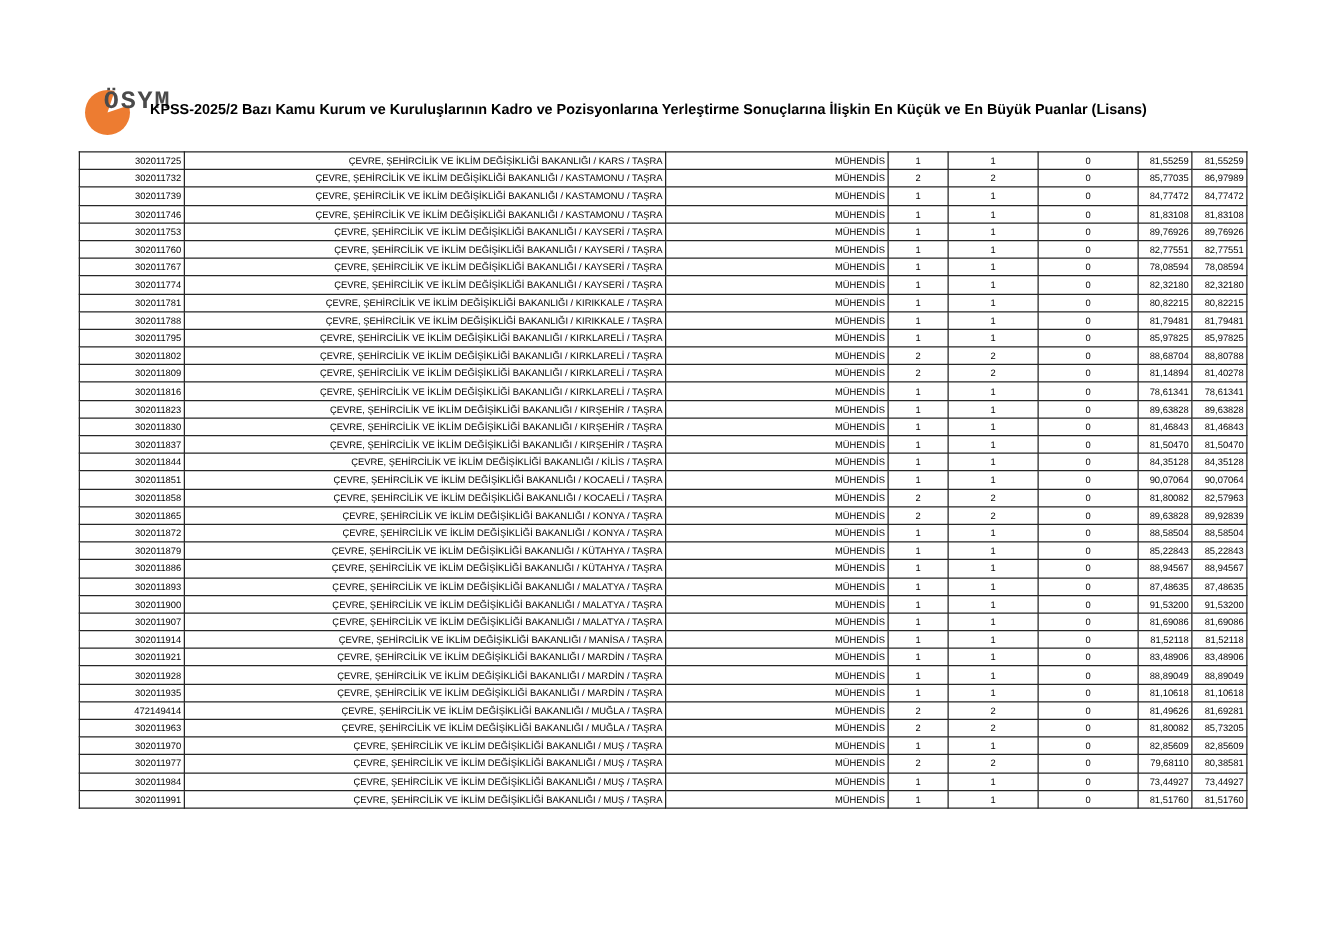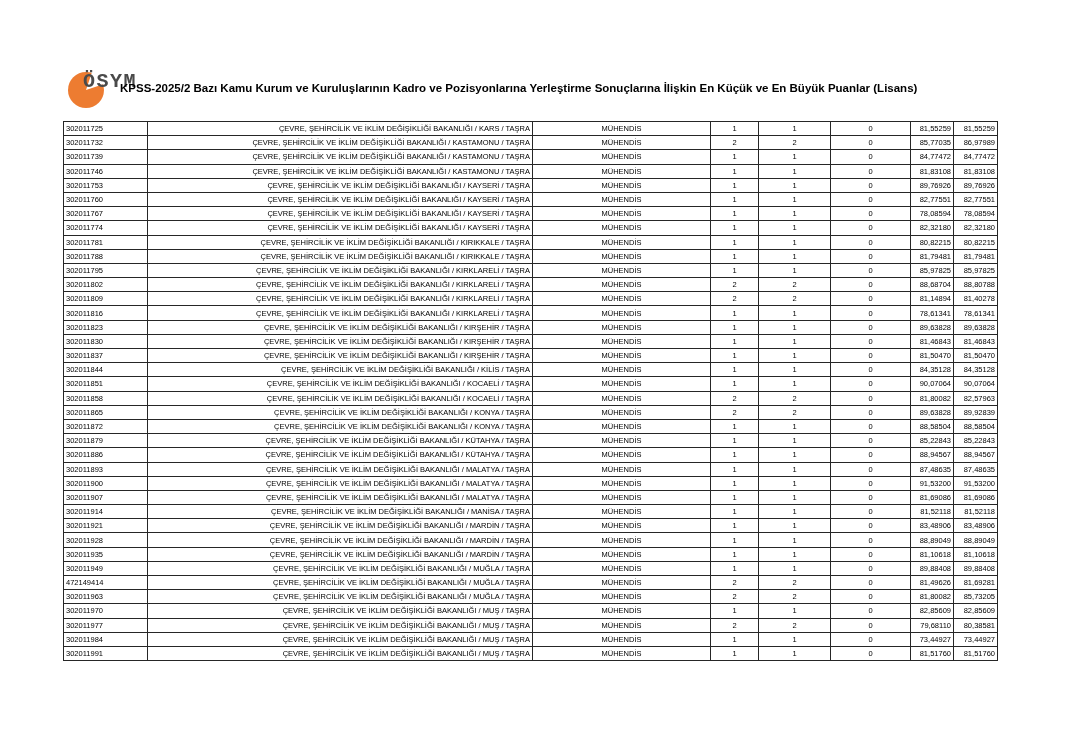--- a/index.html
+++ b/index.html
@@ -35,23 +35,23 @@
     border-collapse:collapse; table-layout:fixed;
     font-size:7.5px; color:#000000;
   }
   .results td {
     border:1px solid #262626;
     height:13.2px;
     padding:0 2px;
     overflow:hidden; white-space:nowrap;
     vertical-align:middle;
   }
-  .results td.code  { text-align:left; }
+  .results td.code  { text-align:right; }
   .results td.inst  { text-align:right; }
-  .results td.pos   { text-align:center;margin-top:33px; }
+  .results td.pos   { text-align:right;margin-top:33px; }
   .results td.num   { text-align:center; }
   .results td.score { text-align:right; }
 </style>
 </head>
 <body>
 
 <div>
 
   <div class="logo-wrap">
     <svg class="logo-svg" width="44" height="42" viewBox="0 0 44 42" aria-hidden="true">
@@ -379,30 +379,20 @@
           <td class="code">302011935</td>
           <td class="inst">ÇEVRE, ŞEHİRCİLİK VE İKLİM DEĞİŞİKLİĞİ BAKANLIĞI / MARDİN / TAŞRA</td>
           <td class="pos">MÜHENDİS</td>
           <td class="num">1</td>
           <td class="num">1</td>
           <td class="num">0</td>
           <td class="score">81,10618</td>
           <td class="score">81,10618</td>
         </tr>
         <tr>
-          <td class="code">302011949</td>
-          <td class="inst">ÇEVRE, ŞEHİRCİLİK VE İKLİM DEĞİŞİKLİĞİ BAKANLIĞI / MUĞLA / TAŞRA</td>
-          <td class="pos">MÜHENDİS</td>
-          <td class="num">1</td>
-          <td class="num">1</td>
-          <td class="num">0</td>
-          <td class="score">89,88408</td>
-          <td class="score">89,88408</td>
-        </tr>
-        <tr>
           <td class="code">472149414</td>
           <td class="inst">ÇEVRE, ŞEHİRCİLİK VE İKLİM DEĞİŞİKLİĞİ BAKANLIĞI / MUĞLA / TAŞRA</td>
           <td class="pos">MÜHENDİS</td>
           <td class="num">2</td>
           <td class="num">2</td>
           <td class="num">0</td>
           <td class="score">81,49626</td>
           <td class="score">81,69281</td>
         </tr>
         <tr>

